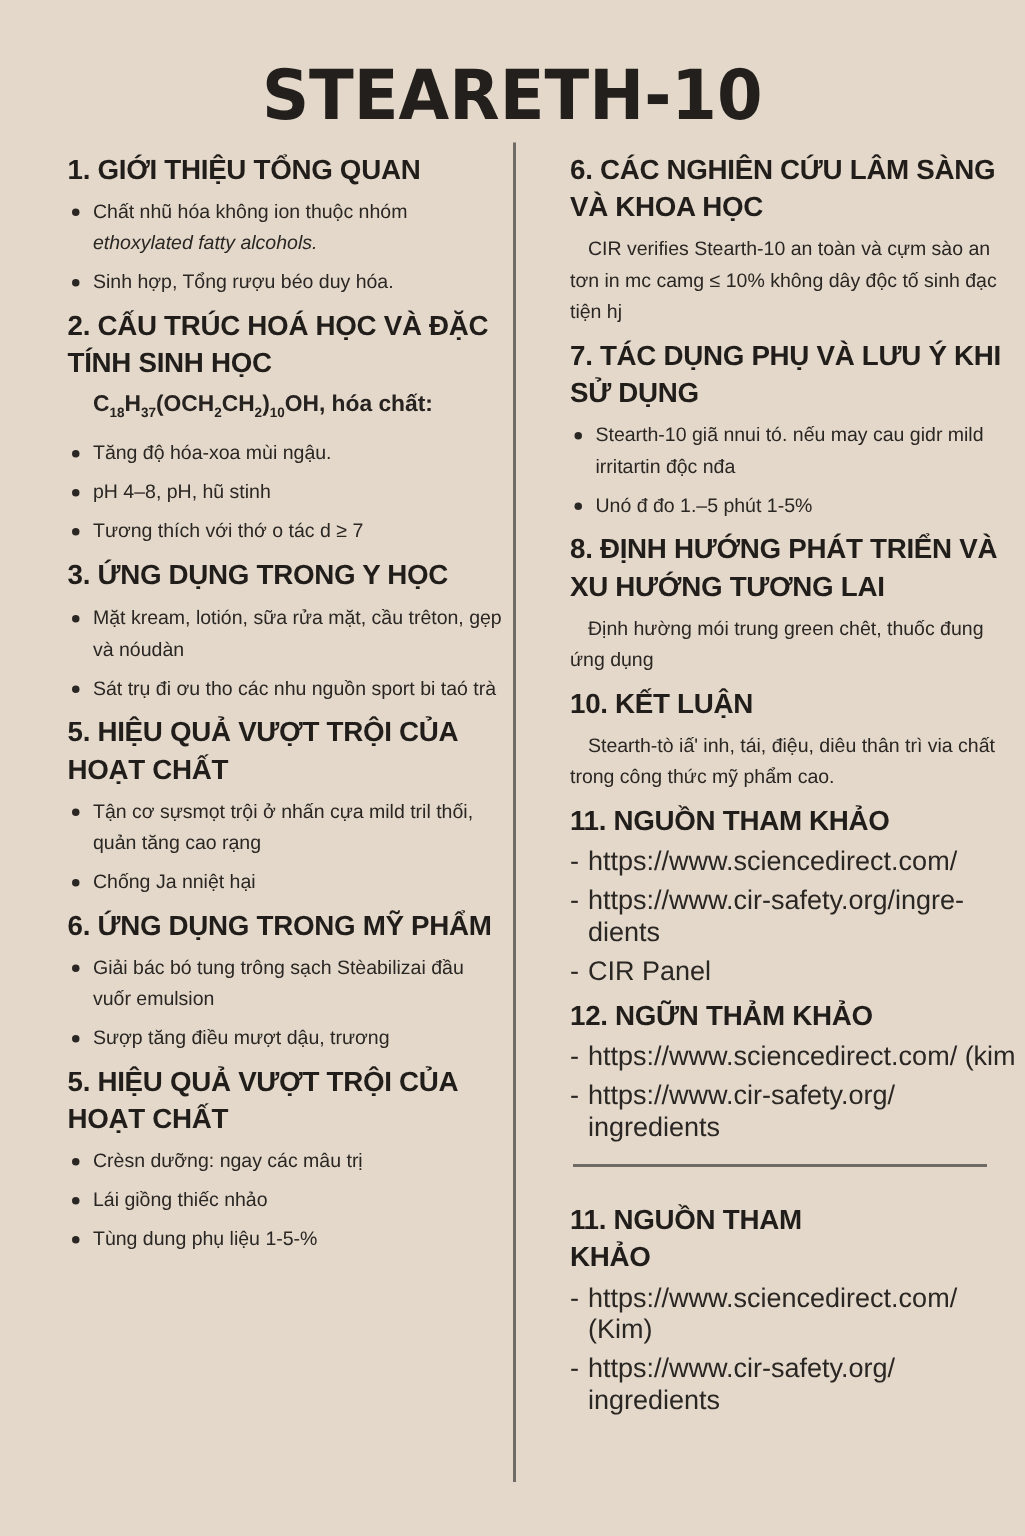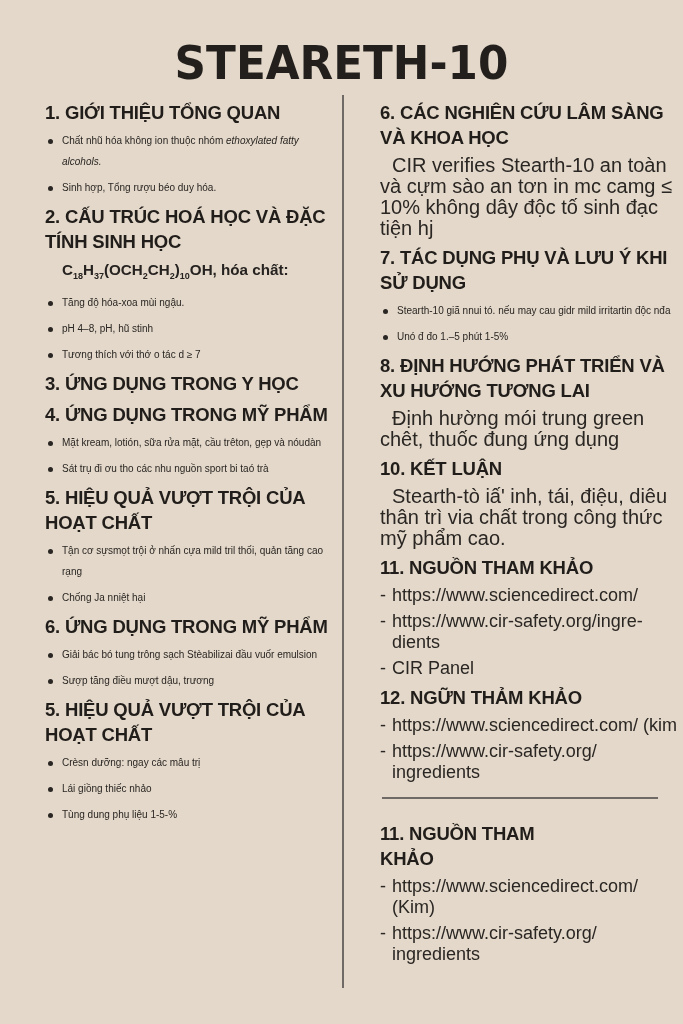--- a/index.html
+++ b/index.html
@@ -26,28 +26,28 @@
   .col-left { left: 45px; width: 292px; }
   .col-right { left: 380px; width: 300px; }
   .section { margin-bottom: 6px; }
   .h {
     font-weight: bold; font-size: 18.5px; line-height: 25px;
     color: #211d1a; margin: 0 0 5px 0; letter-spacing: -0.2px;
   }
   ul.b { list-style: none; margin: 0; padding: 0; }
   ul.b li {
     position: relative; padding-left: 17px;
-    font-size: 10px; line-height: 21px; margin-bottom: 5px; color: #2a2623;
+    font-size: 13px; line-height: 21px; margin-bottom: 5px; color: #2a2623;
   }
   ul.b li::before {
     content: ""; position: absolute; left: 3px; top: 9px;
     width: 5px; height: 5px; border-radius: 50%; background: #2a2623;
   }
   .para {
-    font-size: 20px; line-height: 21px; color: #2a2623; margin: 0 0 6px 0;
+    font-size: 13px; line-height: 21px; color: #2a2623; margin: 0 0 6px 0;
     text-indent: 12px;
   }
   .formula { font-size: 15.2px; line-height: 21px; padding-left: 17px; margin-bottom: 5px; font-weight: bold; }
   .formula sub { font-size: 9px; }
   ul.d { list-style: none; margin: 0; padding: 0; }
   ul.d li {
     position: relative; padding-left: 12px;
     font-size: 18px; line-height: 21px; margin-bottom: 5px; color: #2a2623;
   }
   ul.d li::before { content: "-"; position: absolute; left: 0; top: 0; }
@@ -80,21 +80,20 @@
       <li>pH 4–8, pH, hũ stinh</li>
       <li>Tương thích với thớ o tác d ≥ 7</li>
     </ul>
   </div>
 
   <div class="section">
     <div class="h">3. ỨNG DỤNG TRONG Y HỌC</div>
   </div>
 
   <div class="section">
-    <div class="h">4. ỨNG DỤNG TRONG MỸ PHẨM</div>
     <ul class="b">
       <li>Mặt kream, lotión, sữa rửa mặt, cầu trêton, gẹp và nóudàn</li>
       <li>Sát trụ đi ơu tho các nhu nguồn sport bi taó trà</li>
     </ul>
   </div>
 
   <div class="section">
     <div class="h">5. HIỆU QUẢ VƯỢT TRỘI CỦA HOẠT CHẤT</div>
     <ul class="b">
       <li>Tận cơ sựsmọt trội ở nhấn cựa mild tril thối, quản tăng cao rạng</li>

